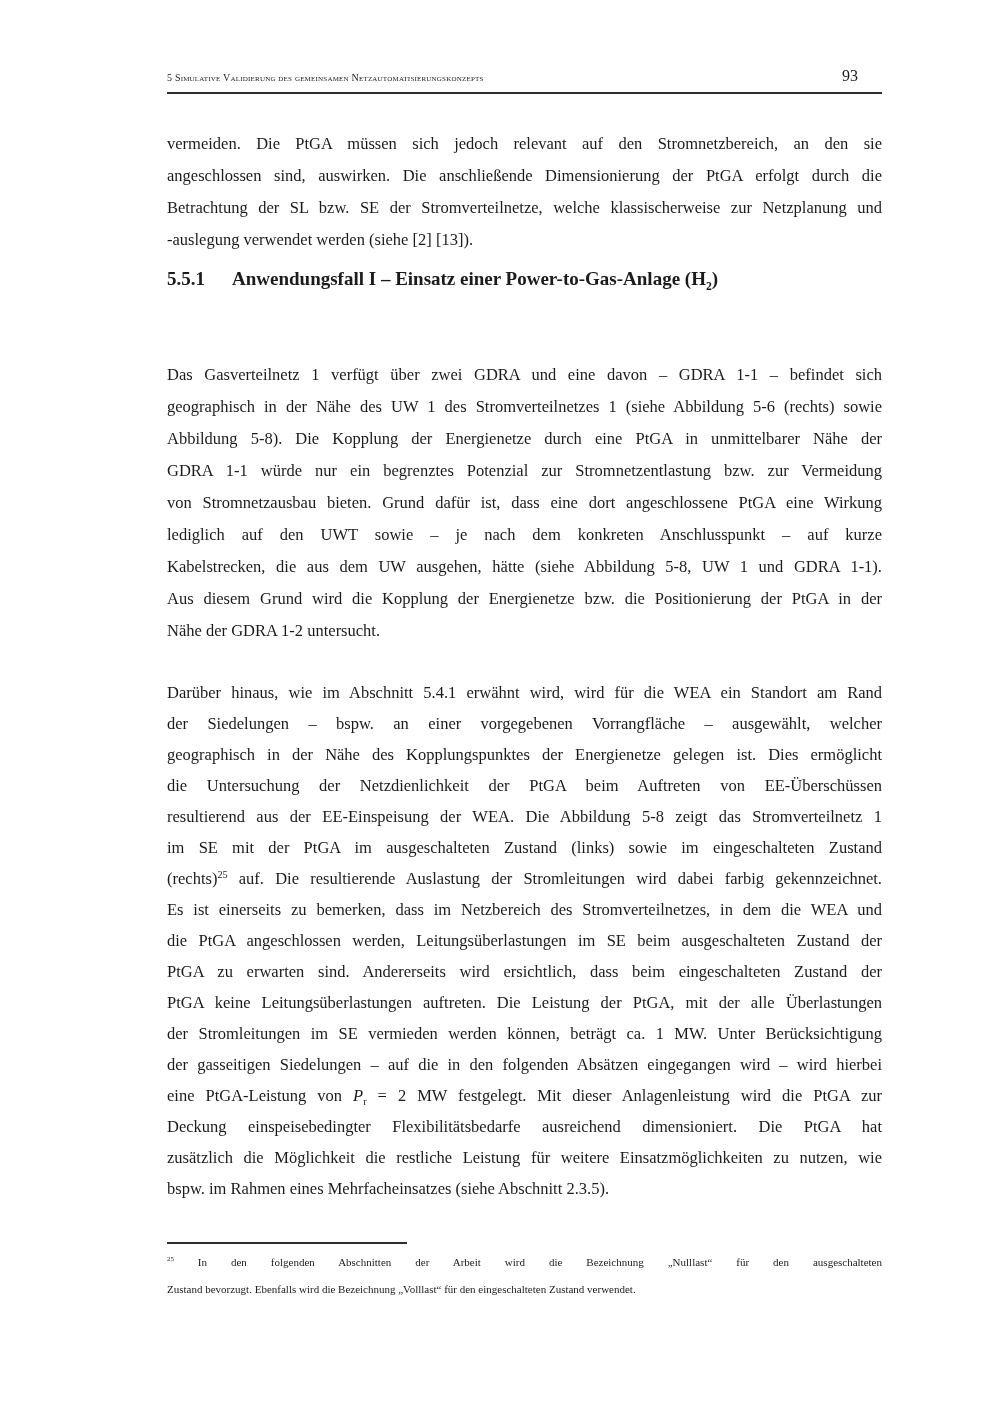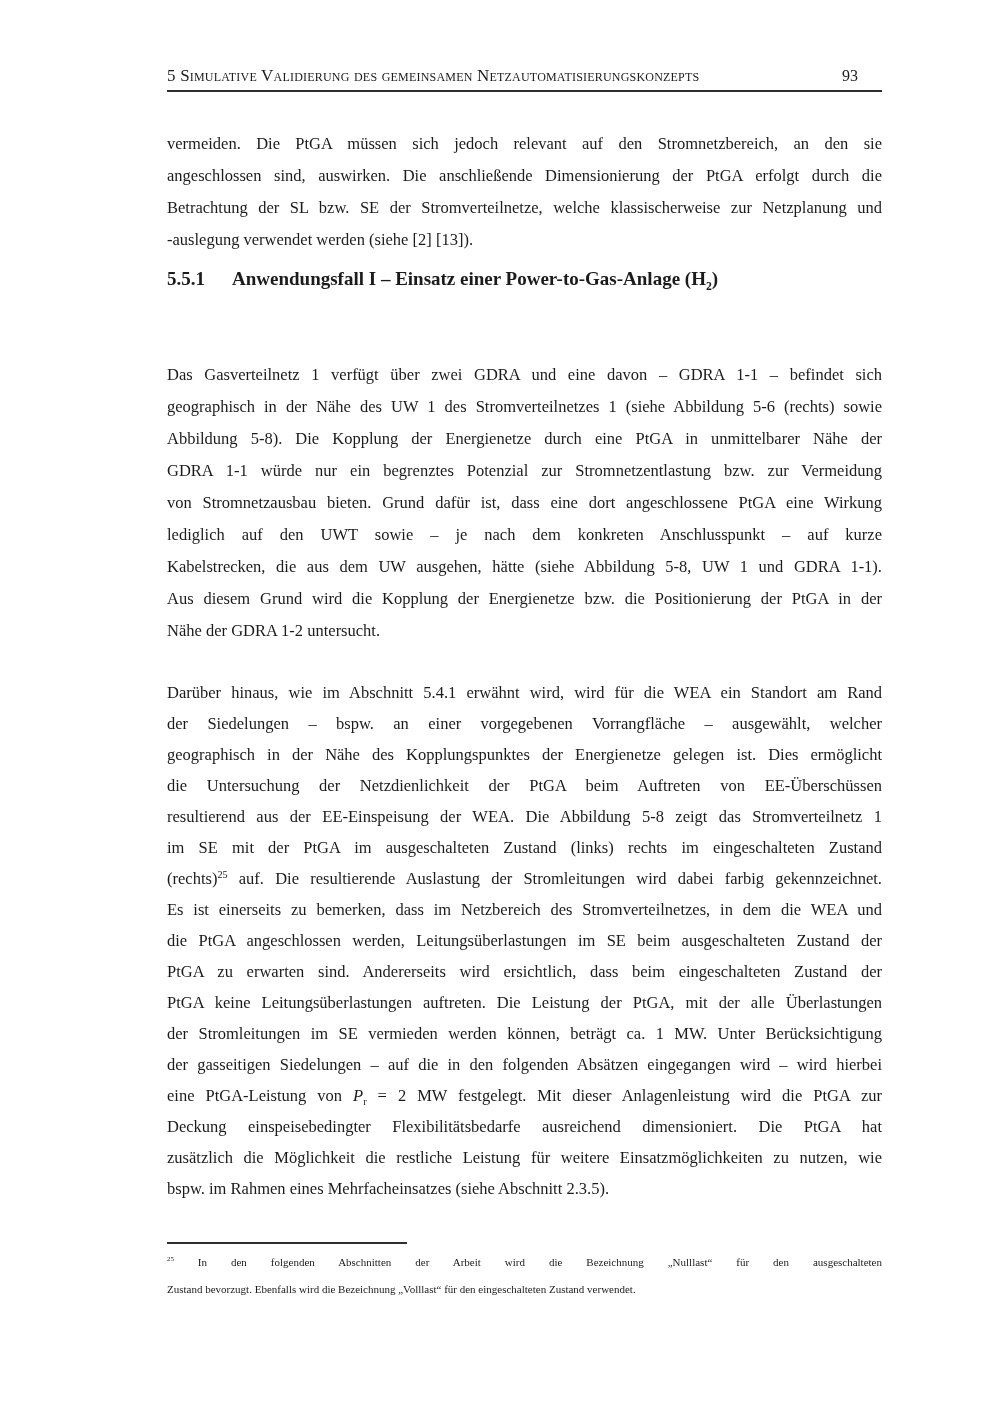--- a/index.html
+++ b/index.html
@@ -18,21 +18,21 @@
 
   
   .page-header {
     position: absolute; left: 167px; top: 64px; width: 715px;
     display: flex; justify-content: space-between; align-items: baseline;
     border-bottom: 2px solid #2e2e2e;
     padding-bottom: 2px;
   }
   .header-title {
     font-variant: small-caps;
-    font-size: 17px;
+    font-size: 10px;
     line-height: 24px;
     letter-spacing: 0.2px;
     white-space: nowrap;
   }
   .header-page-number {
     font-size: 16px;
     line-height: 24px;
     margin-right: 24px;
   }
 
@@ -101,21 +101,21 @@
       <div class="text-line justified">Aus diesem Grund wird die Kopplung der Energienetze bzw. die Positionierung der PtGA in der</div>
       <div class="text-line">Nähe der GDRA 1-2 untersucht.</div>
     </div>
 
   <div class="para para-analysis">
       <div class="text-line justified">Darüber hinaus, wie im Abschnitt 5.4.1 erwähnt wird, wird für die WEA ein Standort am Rand</div>
       <div class="text-line justified">der Siedelungen – bspw. an einer vorgegebenen Vorrangfläche – ausgewählt, welcher</div>
       <div class="text-line justified">geographisch in der Nähe des Kopplungspunktes der Energienetze gelegen ist. Dies ermöglicht</div>
       <div class="text-line justified">die Untersuchung der Netzdienlichkeit der PtGA beim Auftreten von EE-Überschüssen</div>
       <div class="text-line justified">resultierend aus der EE-Einspeisung der WEA. Die Abbildung 5-8 zeigt das Stromverteilnetz 1</div>
-      <div class="text-line justified">im SE mit der PtGA im ausgeschalteten Zustand (links) rechts im eingeschalteten Zustand</div>
+      <div class="text-line justified">im SE mit der PtGA im ausgeschalteten Zustand (links) sowie im eingeschalteten Zustand</div>
       <div class="text-line justified">(rechts)<sup>25</sup> auf. Die resultierende Auslastung der Stromleitungen wird dabei farbig gekennzeichnet.</div>
       <div class="text-line justified">Es ist einerseits zu bemerken, dass im Netzbereich des Stromverteilnetzes, in dem die WEA und</div>
       <div class="text-line justified">die PtGA angeschlossen werden, Leitungsüberlastungen im SE beim ausgeschalteten Zustand der</div>
       <div class="text-line justified">PtGA zu erwarten sind. Andererseits wird ersichtlich, dass beim eingeschalteten Zustand der</div>
       <div class="text-line justified">PtGA keine Leitungsüberlastungen auftreten. Die Leistung der PtGA, mit der alle Überlastungen</div>
       <div class="text-line justified">der Stromleitungen im SE vermieden werden können, beträgt ca. 1 MW. Unter Berücksichtigung</div>
       <div class="text-line justified">der gasseitigen Siedelungen – auf die in den folgenden Absätzen eingegangen wird – wird hierbei</div>
       <div class="text-line justified">eine PtGA-Leistung von <i>P</i><sub>r</sub> = 2 MW festgelegt. Mit dieser Anlagenleistung wird die PtGA zur</div>
       <div class="text-line justified">Deckung einspeisebedingter Flexibilitätsbedarfe ausreichend dimensioniert. Die PtGA hat</div>
       <div class="text-line justified">zusätzlich die Möglichkeit die restliche Leistung für weitere Einsatzmöglichkeiten zu nutzen, wie</div>

